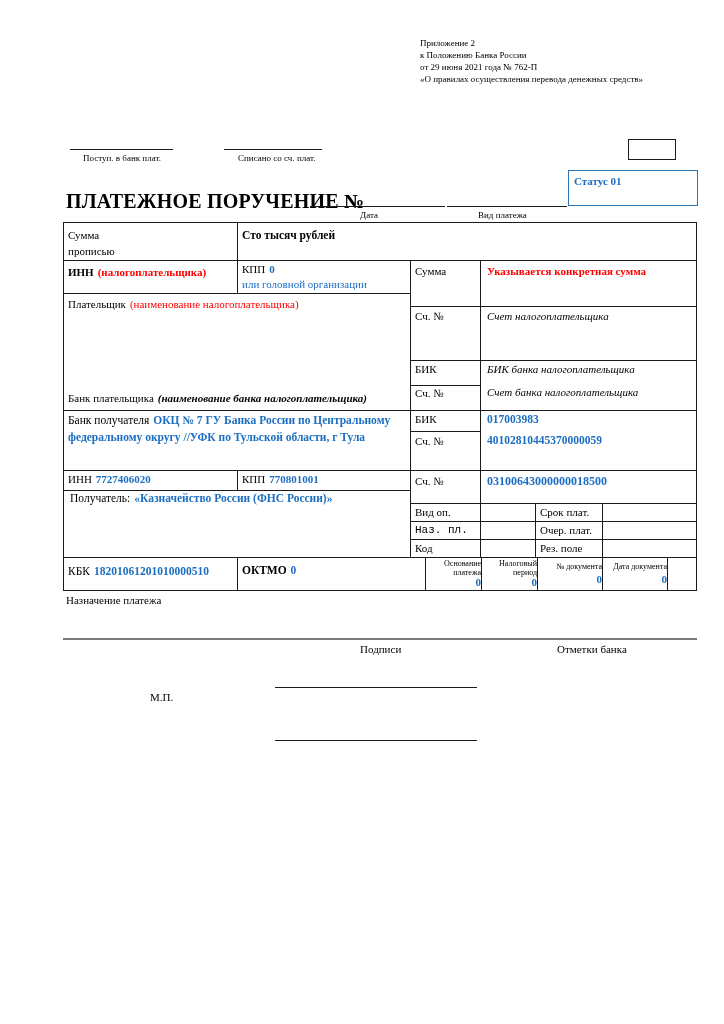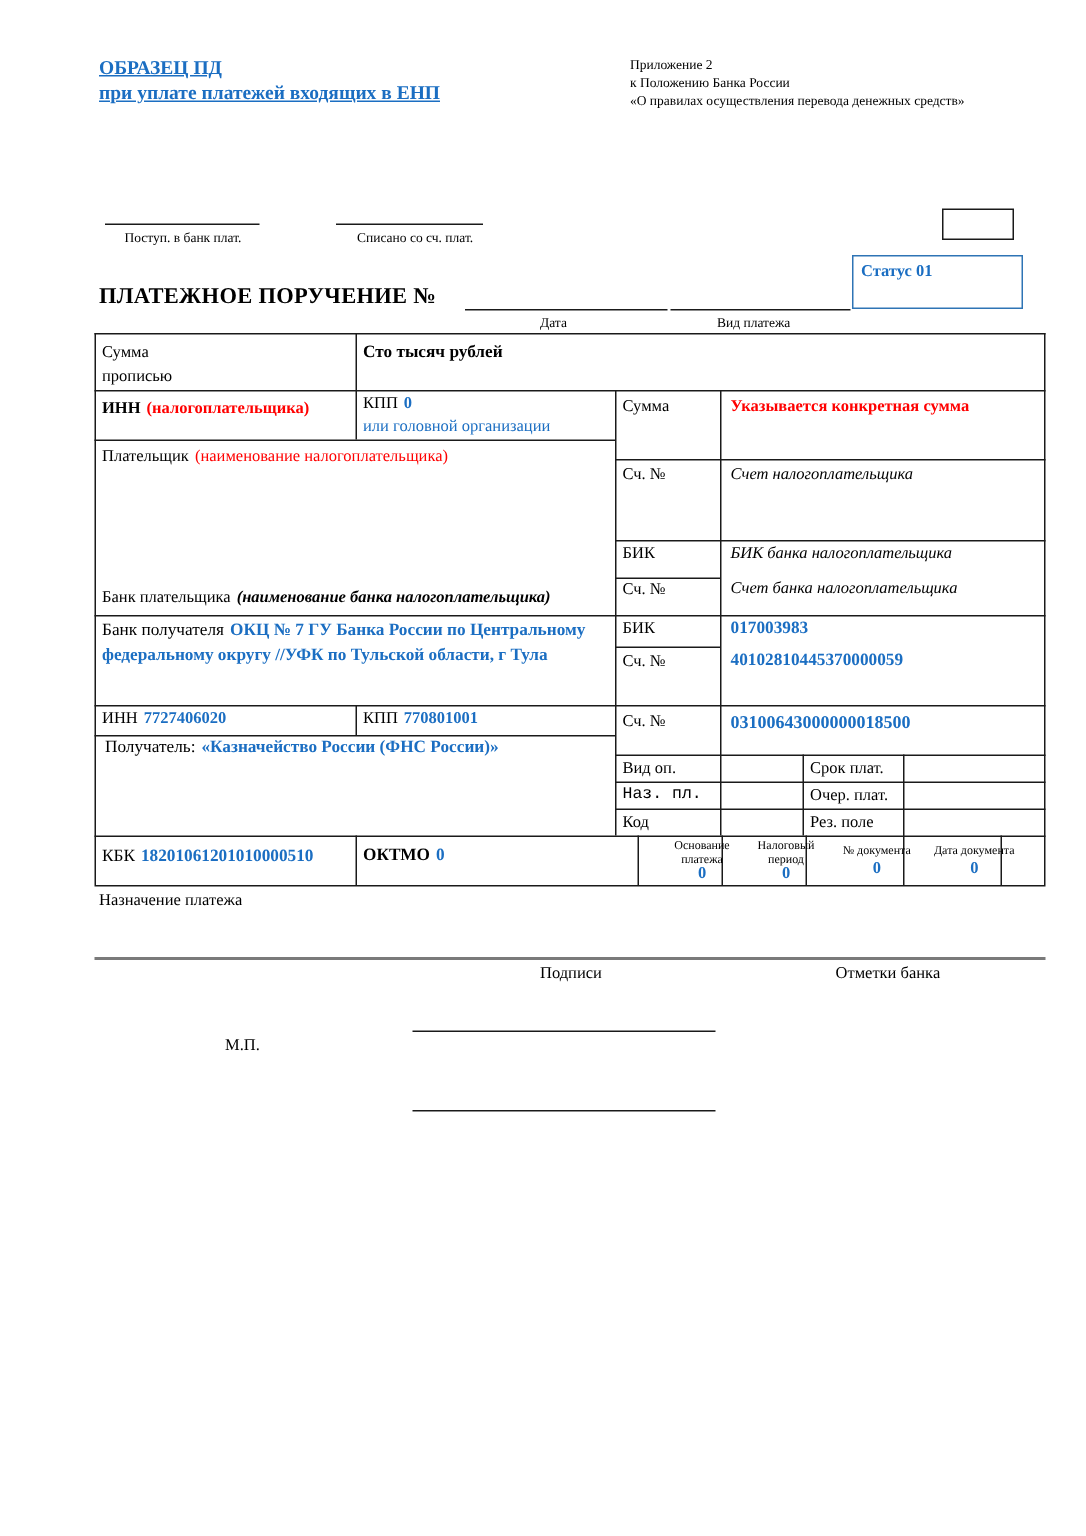--- a/index.html
+++ b/index.html
@@ -12,54 +12,51 @@
   .red{color:#ff0000;}
   .b{font-weight:bold;}
   .i{font-style:italic;}
   .fs8{font-size:8px;line-height:9px;}
   .fs9{font-size:9px;}
   .fs11{font-size:11px;}
   .fs115{font-size:11.5px;}
   .fs12{font-size:12px;}
   .hdr-blue{color:#1b6ec2;font-weight:bold;font-size:13px;line-height:17px;text-decoration:underline;}
   .appendix{font-size:9px;line-height:12px;}
-  .title{font-size:15px;font-weight:bold;letter-spacing:.2px;}
+  .title{font-size:20px;font-weight:bold;letter-spacing:.2px;}
   .status-box{position:absolute;border:1.5px solid #2e74b5;box-sizing:border-box;}
   .small-box{position:absolute;border:1px solid #1a1a1a;box-sizing:border-box;}
-  .ctr{text-align:center;margin-left:15px;}
+  .ctr{text-align:right;}
   .gap{margin-right:4px;}
 </style>
 </head>
 <body>
 
 <div class="page">
 
-  <div class="abs hdr-blue" style="left:66px;top:36px;width:340px;">
-    <div>ОБРАЗЕЦ ПД</div>
-    <div>при уплате платежей входящих в ЕНП</div>
-  </div>
 
   <div class="abs appendix" style="left:420px;top:37px;width:290px;">
     <div>Приложение 2</div>
     <div>к Положению Банка России</div>
+    <div>от 29 июня 2021 года № 762-П</div>
     <div>«О правилах осуществления перевода денежных средств»</div>
   </div>
 
   <div class="hl" style="left:70px;top:149px;width:103px;"></div>
   <div class="abs fs9" style="left:83px;top:153px;">Поступ. в банк плат.</div>
   <div class="hl" style="left:224px;top:149px;width:98px;"></div>
   <div class="abs fs9" style="left:238px;top:153px;">Списано со сч. плат.</div>
   <div class="small-box" style="left:628px;top:139px;width:48px;height:21px;"></div>
 
   <div class="abs title" style="left:66px;top:190px;">ПЛАТЕЖНОЕ ПОРУЧЕНИЕ №</div>
   <div class="hl" style="left:310px;top:206px;width:135px;"></div>
   <div class="abs fs9" style="left:360px;top:210px;text-align:center;">Дата</div>
   <div class="hl" style="left:447px;top:206px;width:120px;"></div>
   <div class="abs fs9" style="left:478px;top:210px;">Вид платежа</div>
-  <div class="status-box" style="left:568px;top:170px;width:114px;height:36px;">
+  <div class="status-box" style="left:568px;top:170px;width:130px;height:36px;">
     <div class="abs blue b fs11" style="left:5px;top:4px;">Статус 01</div>
   </div>
 
   <div class="hl" style="left:63px;top:222px;width:634px;"></div>
   <div class="hl" style="left:63px;top:260px;width:634px;"></div>
   <div class="hl" style="left:63px;top:293px;width:347px;"></div>
   <div class="hl" style="left:410px;top:306px;width:287px;"></div>
   <div class="hl" style="left:410px;top:360px;width:287px;"></div>
   <div class="hl" style="left:410px;top:385px;width:70px;"></div>
   <div class="hl" style="left:63px;top:410px;width:634px;"></div>

